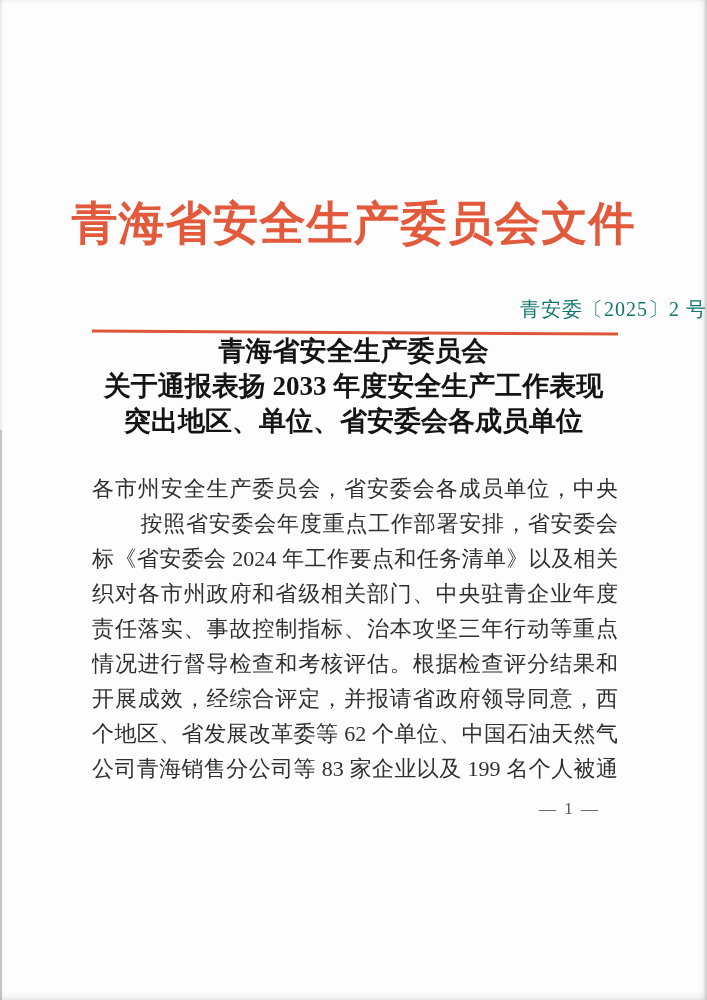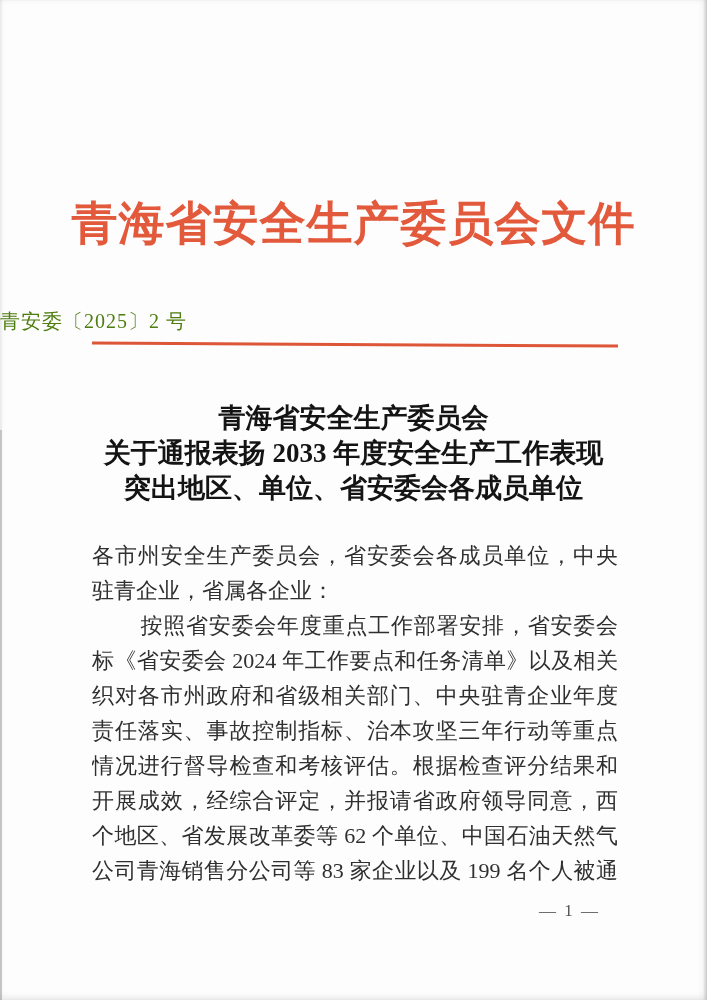--- a/index.html
+++ b/index.html
@@ -34,37 +34,36 @@
     height: 56px;
     line-height: 56px;
     text-align: center;
     font-size: 46px;
     font-weight: bold;
     color: #e2593b;
     letter-spacing: 1px;
     white-space: nowrap;
   }
   .doc-number {
-    margin-top: 56px;
+    margin-top: 44px;
     height: 26px;
     line-height: 26px;
-    text-align: left;
+    text-align: right;
     font-size: 20px;
-    color: #4d7c0f;
+    color: #0f766e;
     letter-spacing: 1px;
   }
   .red-divider {
     margin: 9px 89px 0 92px;
     height: 3px;
     background: #dd5638;
     border: none;
     transform: rotate(0.35deg);
   }
   .notice-title {
-    margin-top: 55px;
     text-align: center;
     font-size: 27px;
     font-weight: bold;
     color: #141414;
     line-height: 35px;
   }
   .notice-body {
     margin: 32px 89px 0 92px;
     font-size: 22px;
     color: #2f2f2f;
@@ -106,21 +105,20 @@
   <hr class="red-divider">
 
   <div class="notice-title">
     <div>青海省安全生产委员会</div>
     <div>关于通报表扬 2033 年度安全生产工作表现</div>
     <div>突出地区、单位、省安委会各成员单位</div>
   </div>
 
   <div class="notice-body">
     <div class="body-line justified">各市州安全生产委员会，省安委会各成员单位，中央（外省）</div>
-    <div class="body-line">驻青企业，省属各企业：</div>
     <div class="body-line justified indent">按照省安委会年度重点工作部署安排，省安委会办公室对</div>
     <div class="body-line justified">标《省安委会 2024 年工作要点和任务清单》以及相关部署，组</div>
     <div class="body-line justified">织对各市州政府和省级相关部门、中央驻青企业年度安全生产</div>
     <div class="body-line justified">责任落实、事故控制指标、治本攻坚三年行动等重点工作完成</div>
     <div class="body-line justified">情况进行督导检查和考核评估。根据检查评分结果和日常工作</div>
     <div class="body-line justified">开展成效，经综合评定，并报请省政府领导同意，西宁市等 3</div>
     <div class="body-line justified">个地区、省发展改革委等 62 个单位、中国石油天然气股份有限</div>
     <div class="body-line justified">公司青海销售分公司等 83 家企业以及 199 名个人被通报表扬为</div>
   </div>
 

